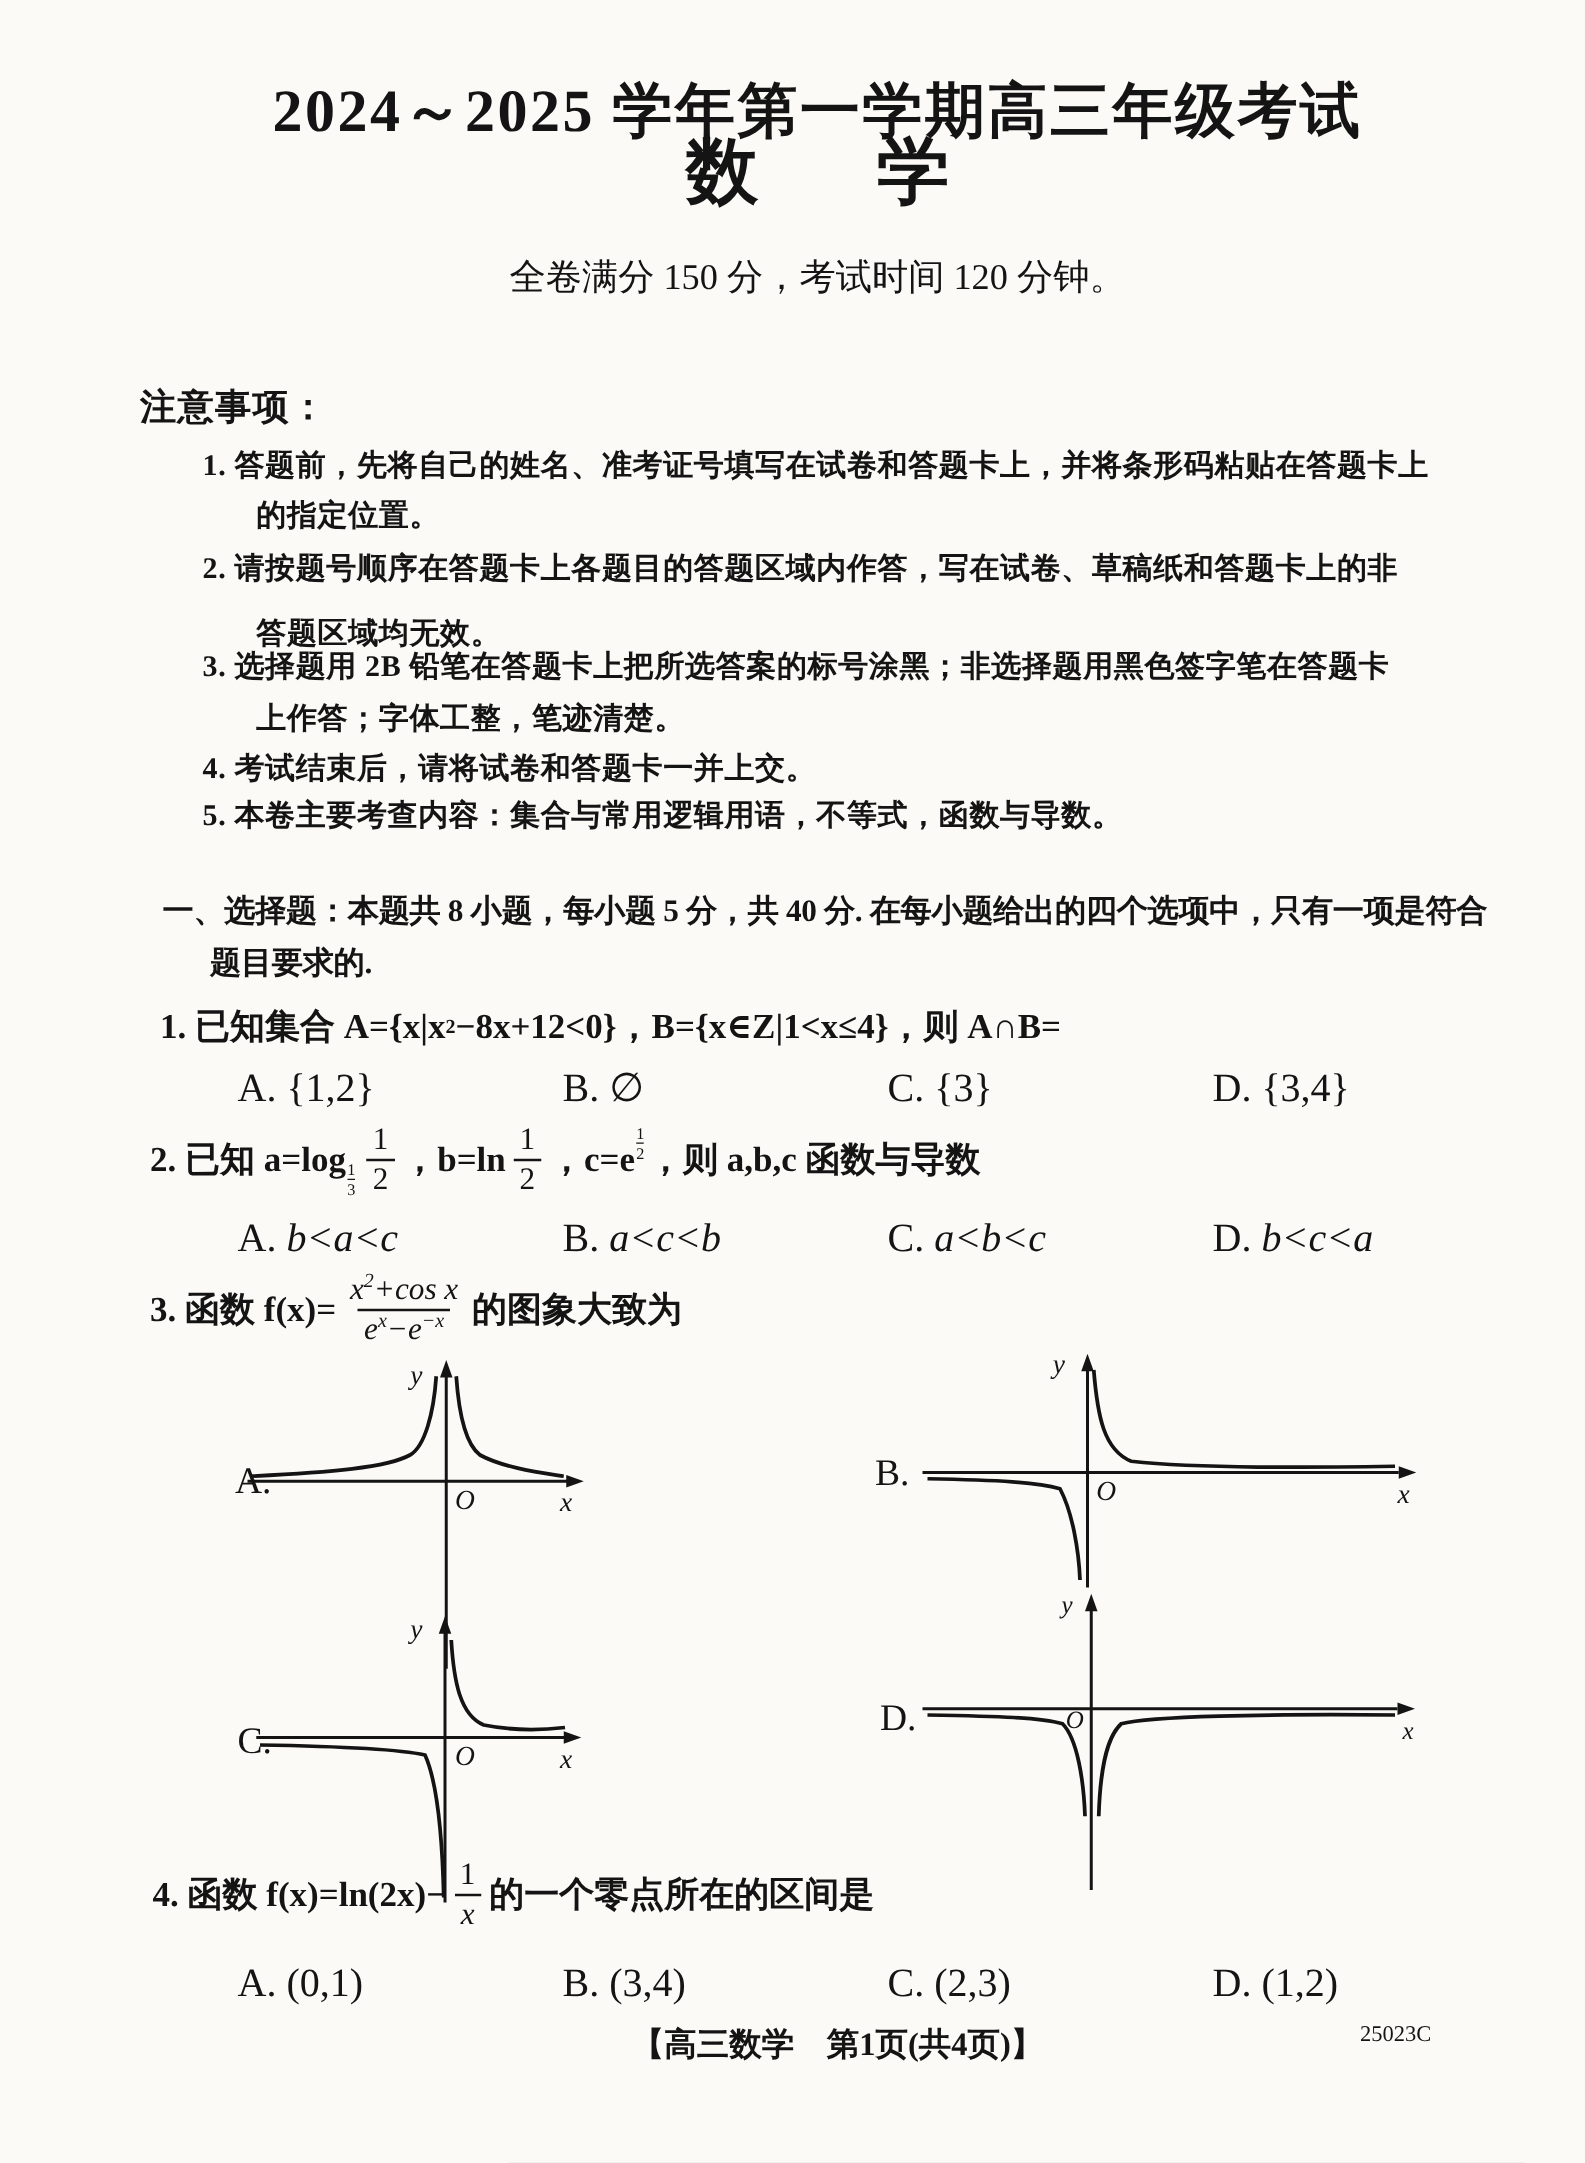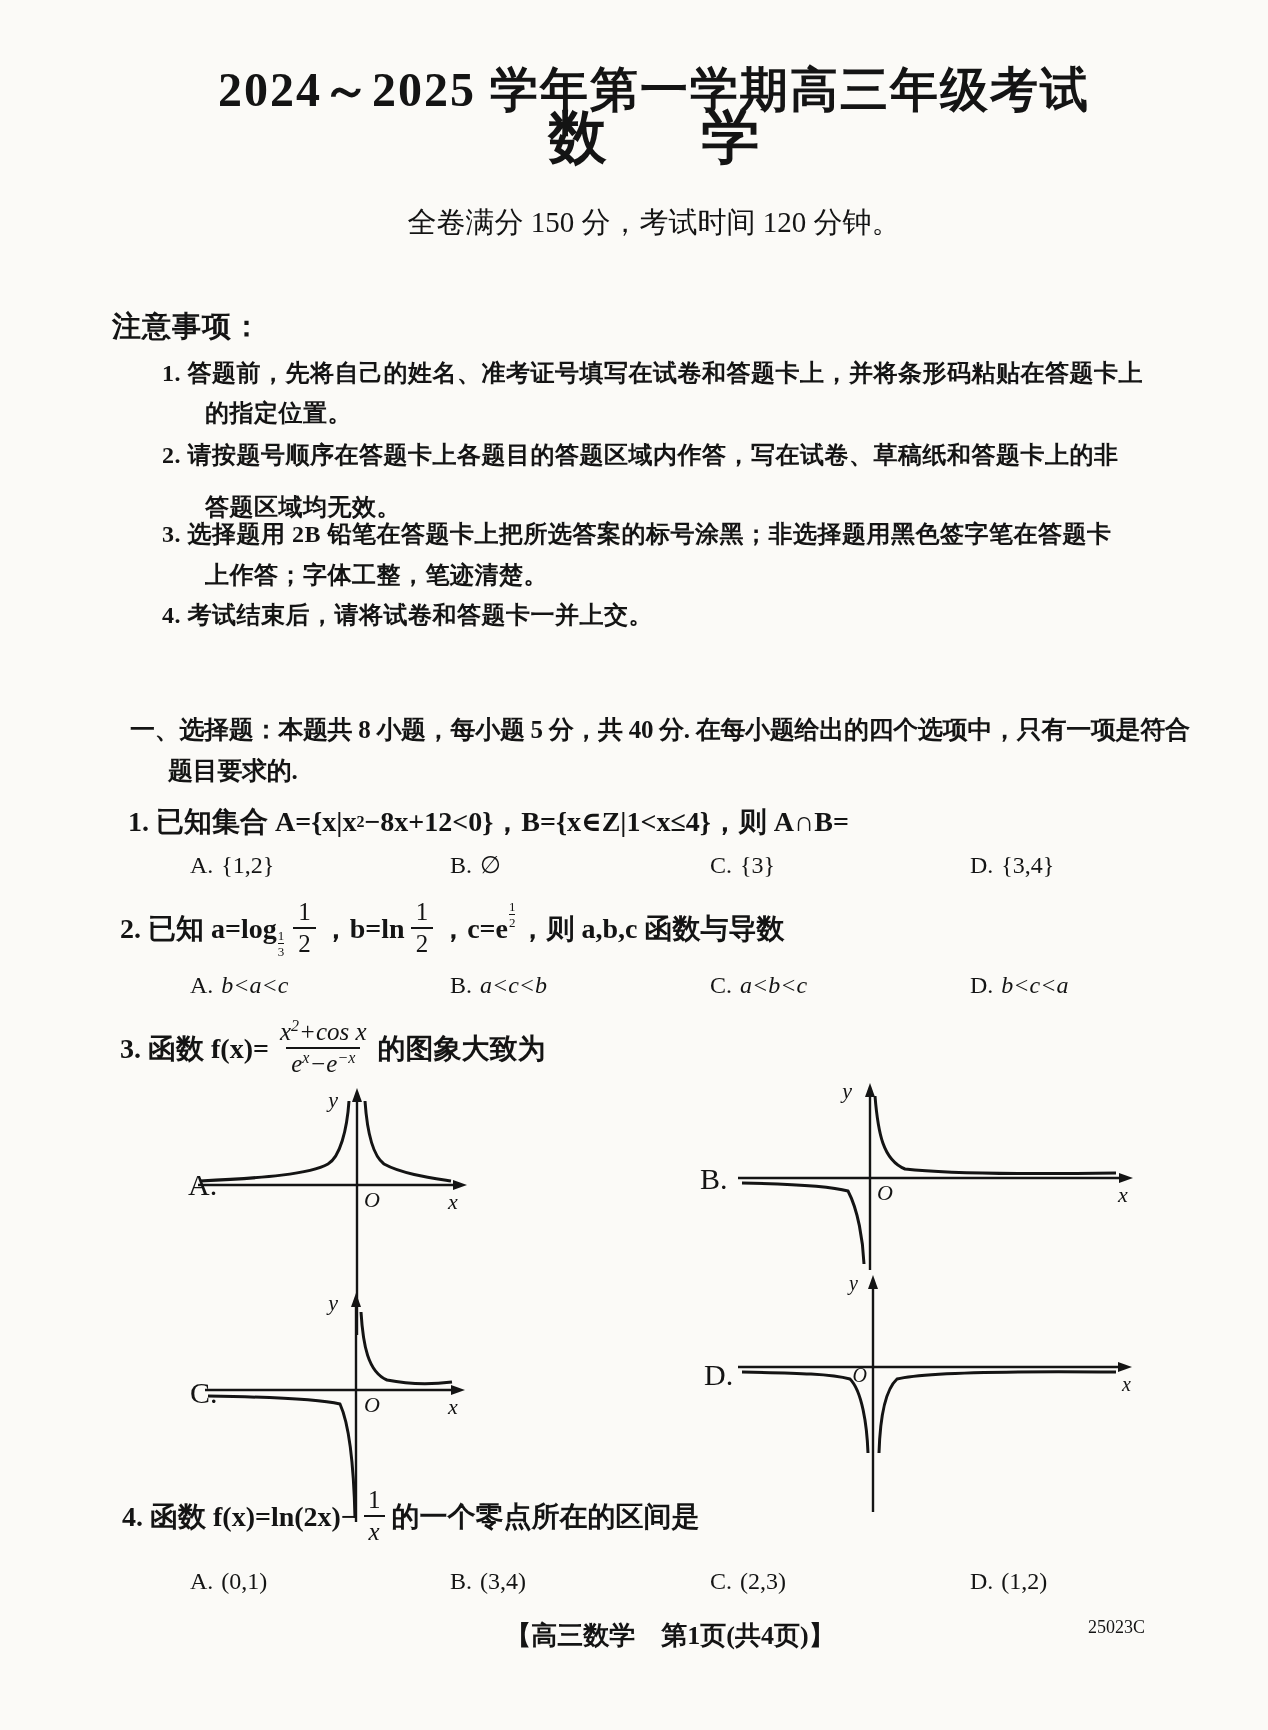--- a/index.html
+++ b/index.html
@@ -19,21 +19,21 @@
   .title2{top:102px;left:40px;width:1228px;display:flex;justify-content:center;gap:95px;
           font-size:58px;font-weight:bold;}
   .subtitle{top:204px;font-size:29px;font-weight:normal;}
 
   .notice-h{left:112px;top:308px;font-size:29px;font-weight:bold;letter-spacing:1px;}
   .nline{font-size:24px;font-weight:bold;letter-spacing:0.5px;}
 
   .sect{font-size:25px;font-weight:bold;letter-spacing:-0.3px;}
 
   .stem{font-size:28px;font-weight:bold;display:flex;align-items:center;}
-  .opt{font-size:24px;}
+  .opt{font-size:32px;}
   .opt .lab{margin-right:8px;}
 
   sup{font-size:16px;line-height:0;}
   .it{font-style:italic;}
 
   .frac{display:inline-flex;flex-direction:column;align-items:center;
         margin:0 6px;font-size:25px;line-height:1.15;font-weight:normal;}
   .frac .num{padding:0 5px;}
   .frac .den{border-top:2px solid #141414;padding:1px 5px 0;}
 
@@ -61,20 +61,21 @@
   <div class="abs center subtitle">全卷满分 150 分，考试时间 120 分钟。</div>
 
   <div class="abs notice-h">注意事项：</div>
   <div class="abs nline" style="left:162px;top:358px">1. 答题前，先将自己的姓名、准考证号填写在试卷和答题卡上，并将条形码粘贴在答题卡上</div>
   <div class="abs nline" style="left:205px;top:398px">的指定位置。</div>
   <div class="abs nline" style="left:162px;top:440px">2. 请按题号顺序在答题卡上各题目的答题区域内作答，写在试卷、草稿纸和答题卡上的非</div>
   <div class="abs nline" style="left:205px;top:492px">答题区域均无效。</div>
   <div class="abs nline" style="left:162px;top:519px">3. 选择题用 2B 铅笔在答题卡上把所选答案的标号涂黑；非选择题用黑色签字笔在答题卡</div>
   <div class="abs nline" style="left:205px;top:560px">上作答；字体工整，笔迹清楚。</div>
   <div class="abs nline" style="left:162px;top:600px">4. 考试结束后，请将试卷和答题卡一并上交。</div>
+  <div class="abs nline" style="left:162px;top:638px">5. 本卷主要考查内容：集合与常用逻辑用语，不等式，函数与导数。</div>
 
   <div class="abs sect" style="left:130px;top:714px">一、选择题：本题共 8 小题，每小题 5 分，共 40 分. 在每小题给出的四个选项中，只有一项是符合</div>
   <div class="abs sect" style="left:168px;top:755px">题目要求的.</div>
 
   <div class="abs stem" style="left:128px;top:804px">
     <span>1. 已知集合 A={x|x</span>
       <sup>2</sup>
       <span>−8x+12&lt;0}，B={x∈Z|1&lt;x≤4}，则 A∩B=</span>
   </div>
   <div class="abs opt" style="left:190px;top:850px"><span class="lab">A.</span><span>{1,2}</span></div>

